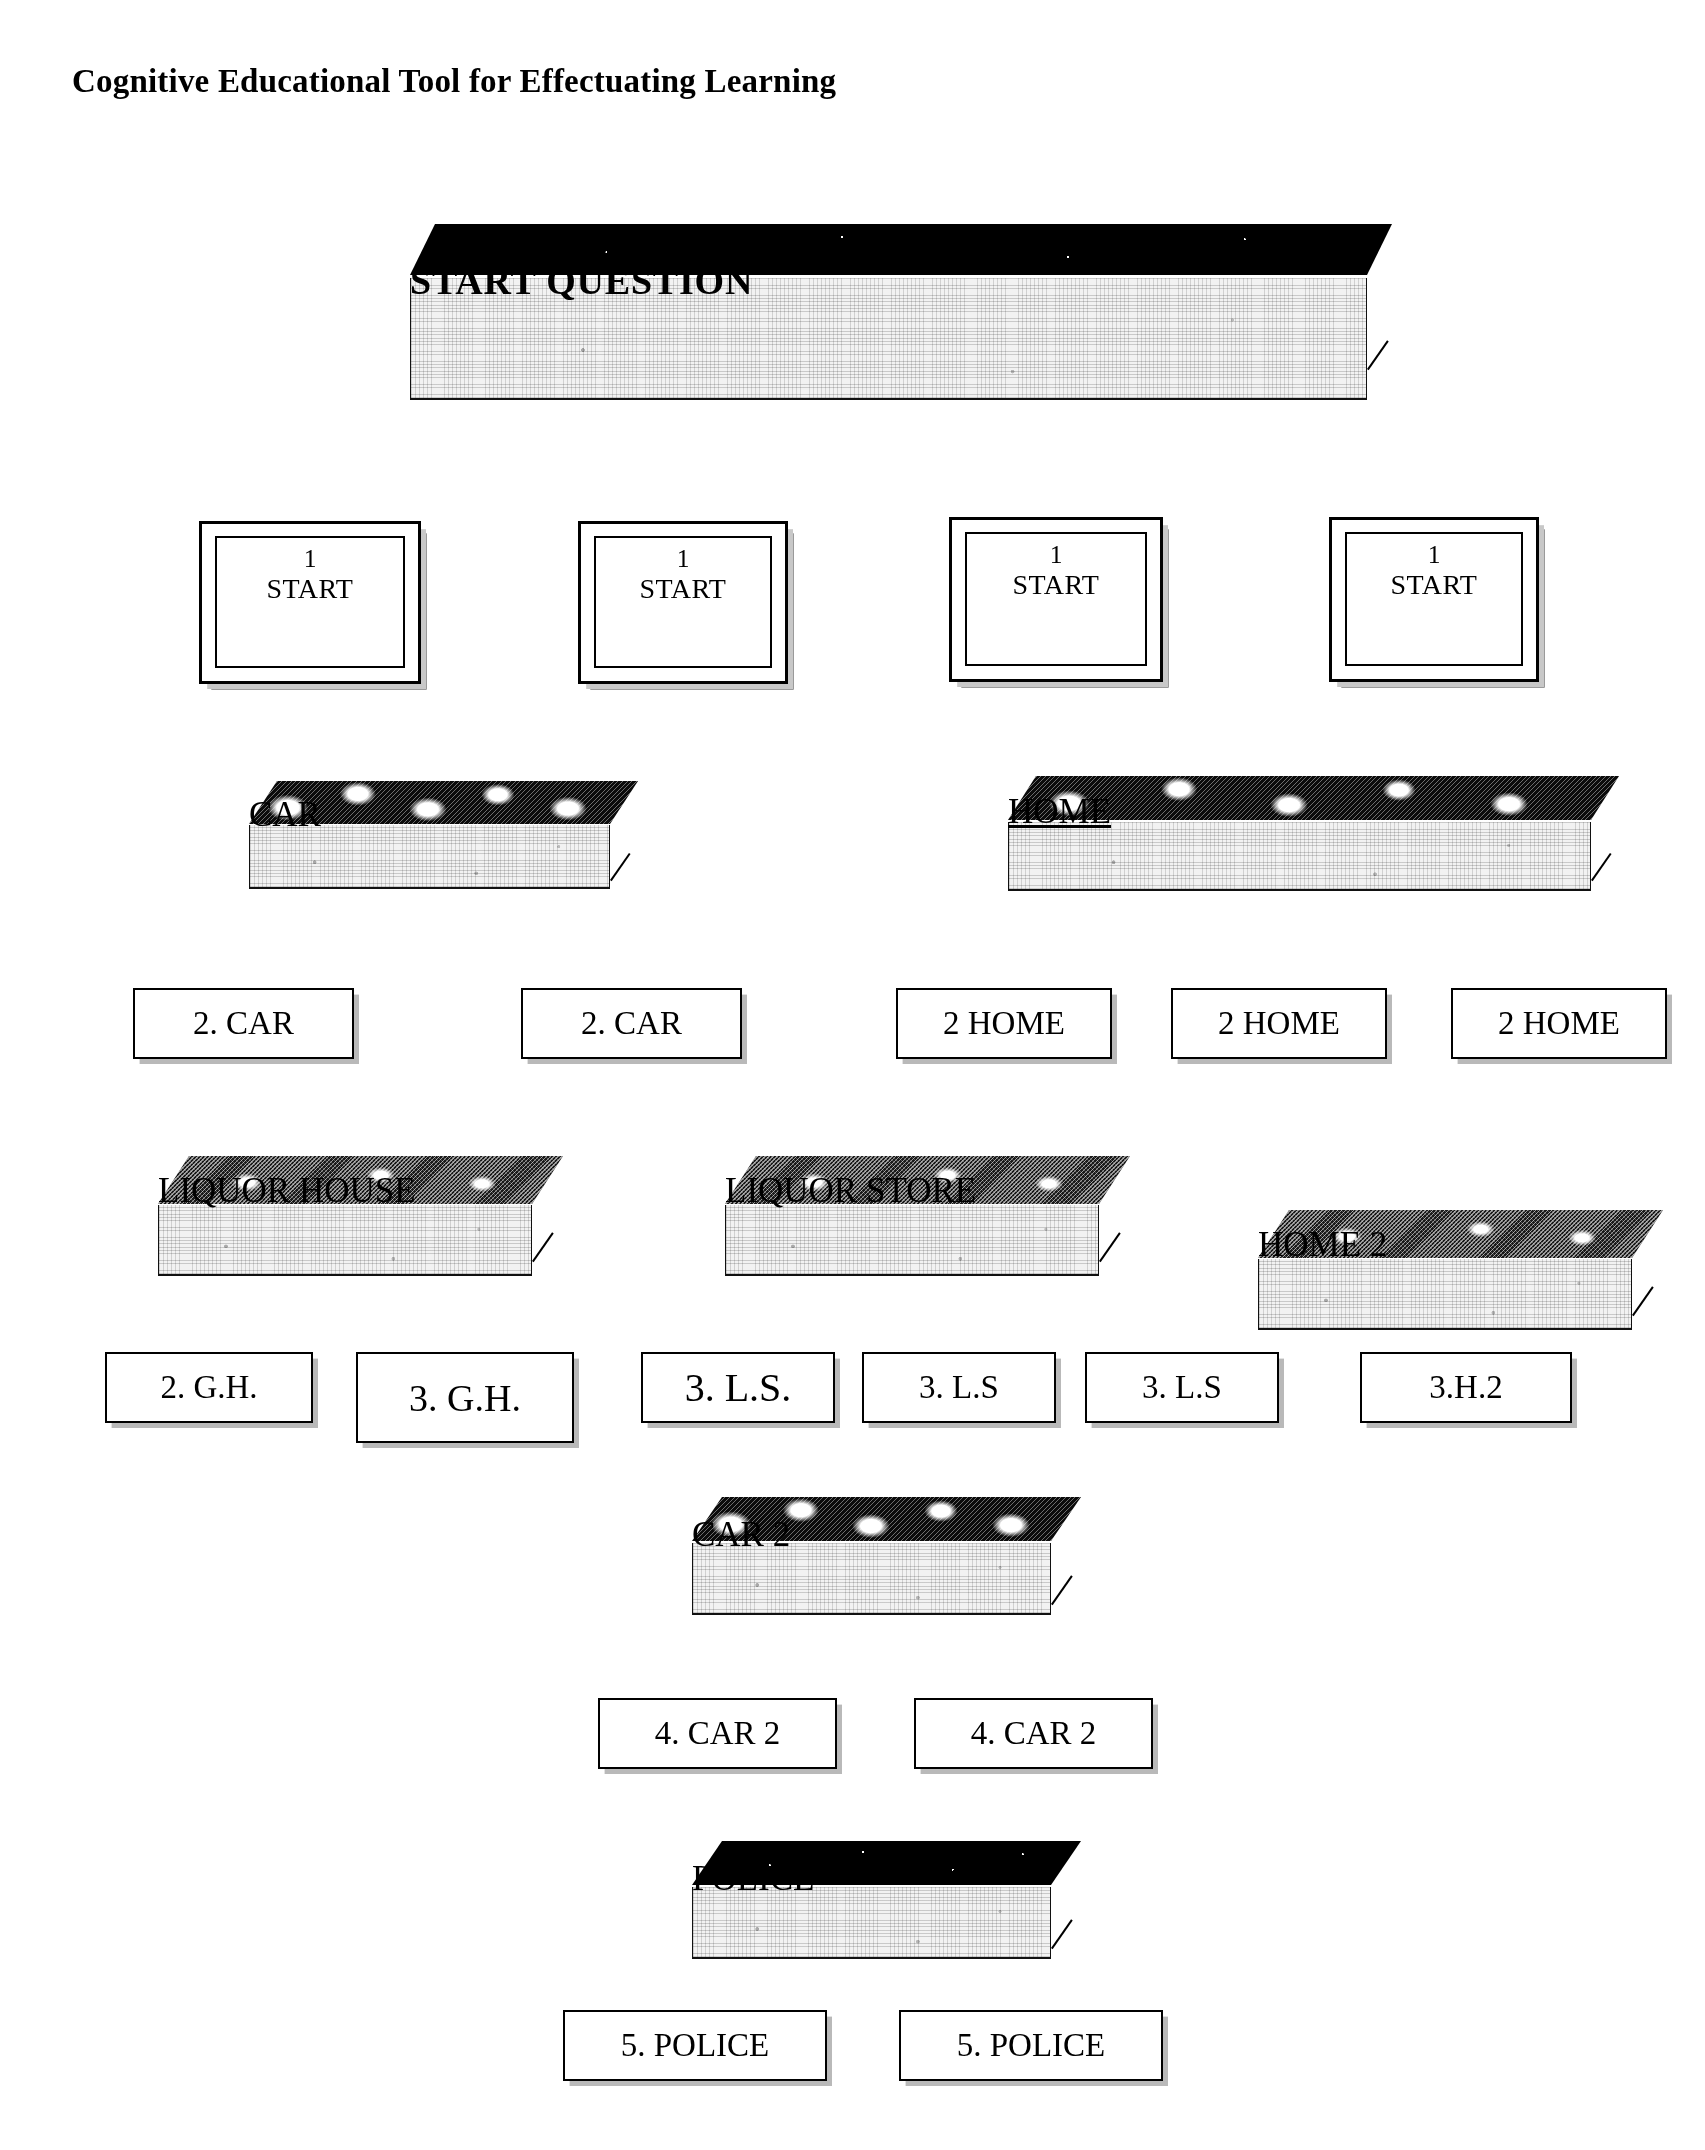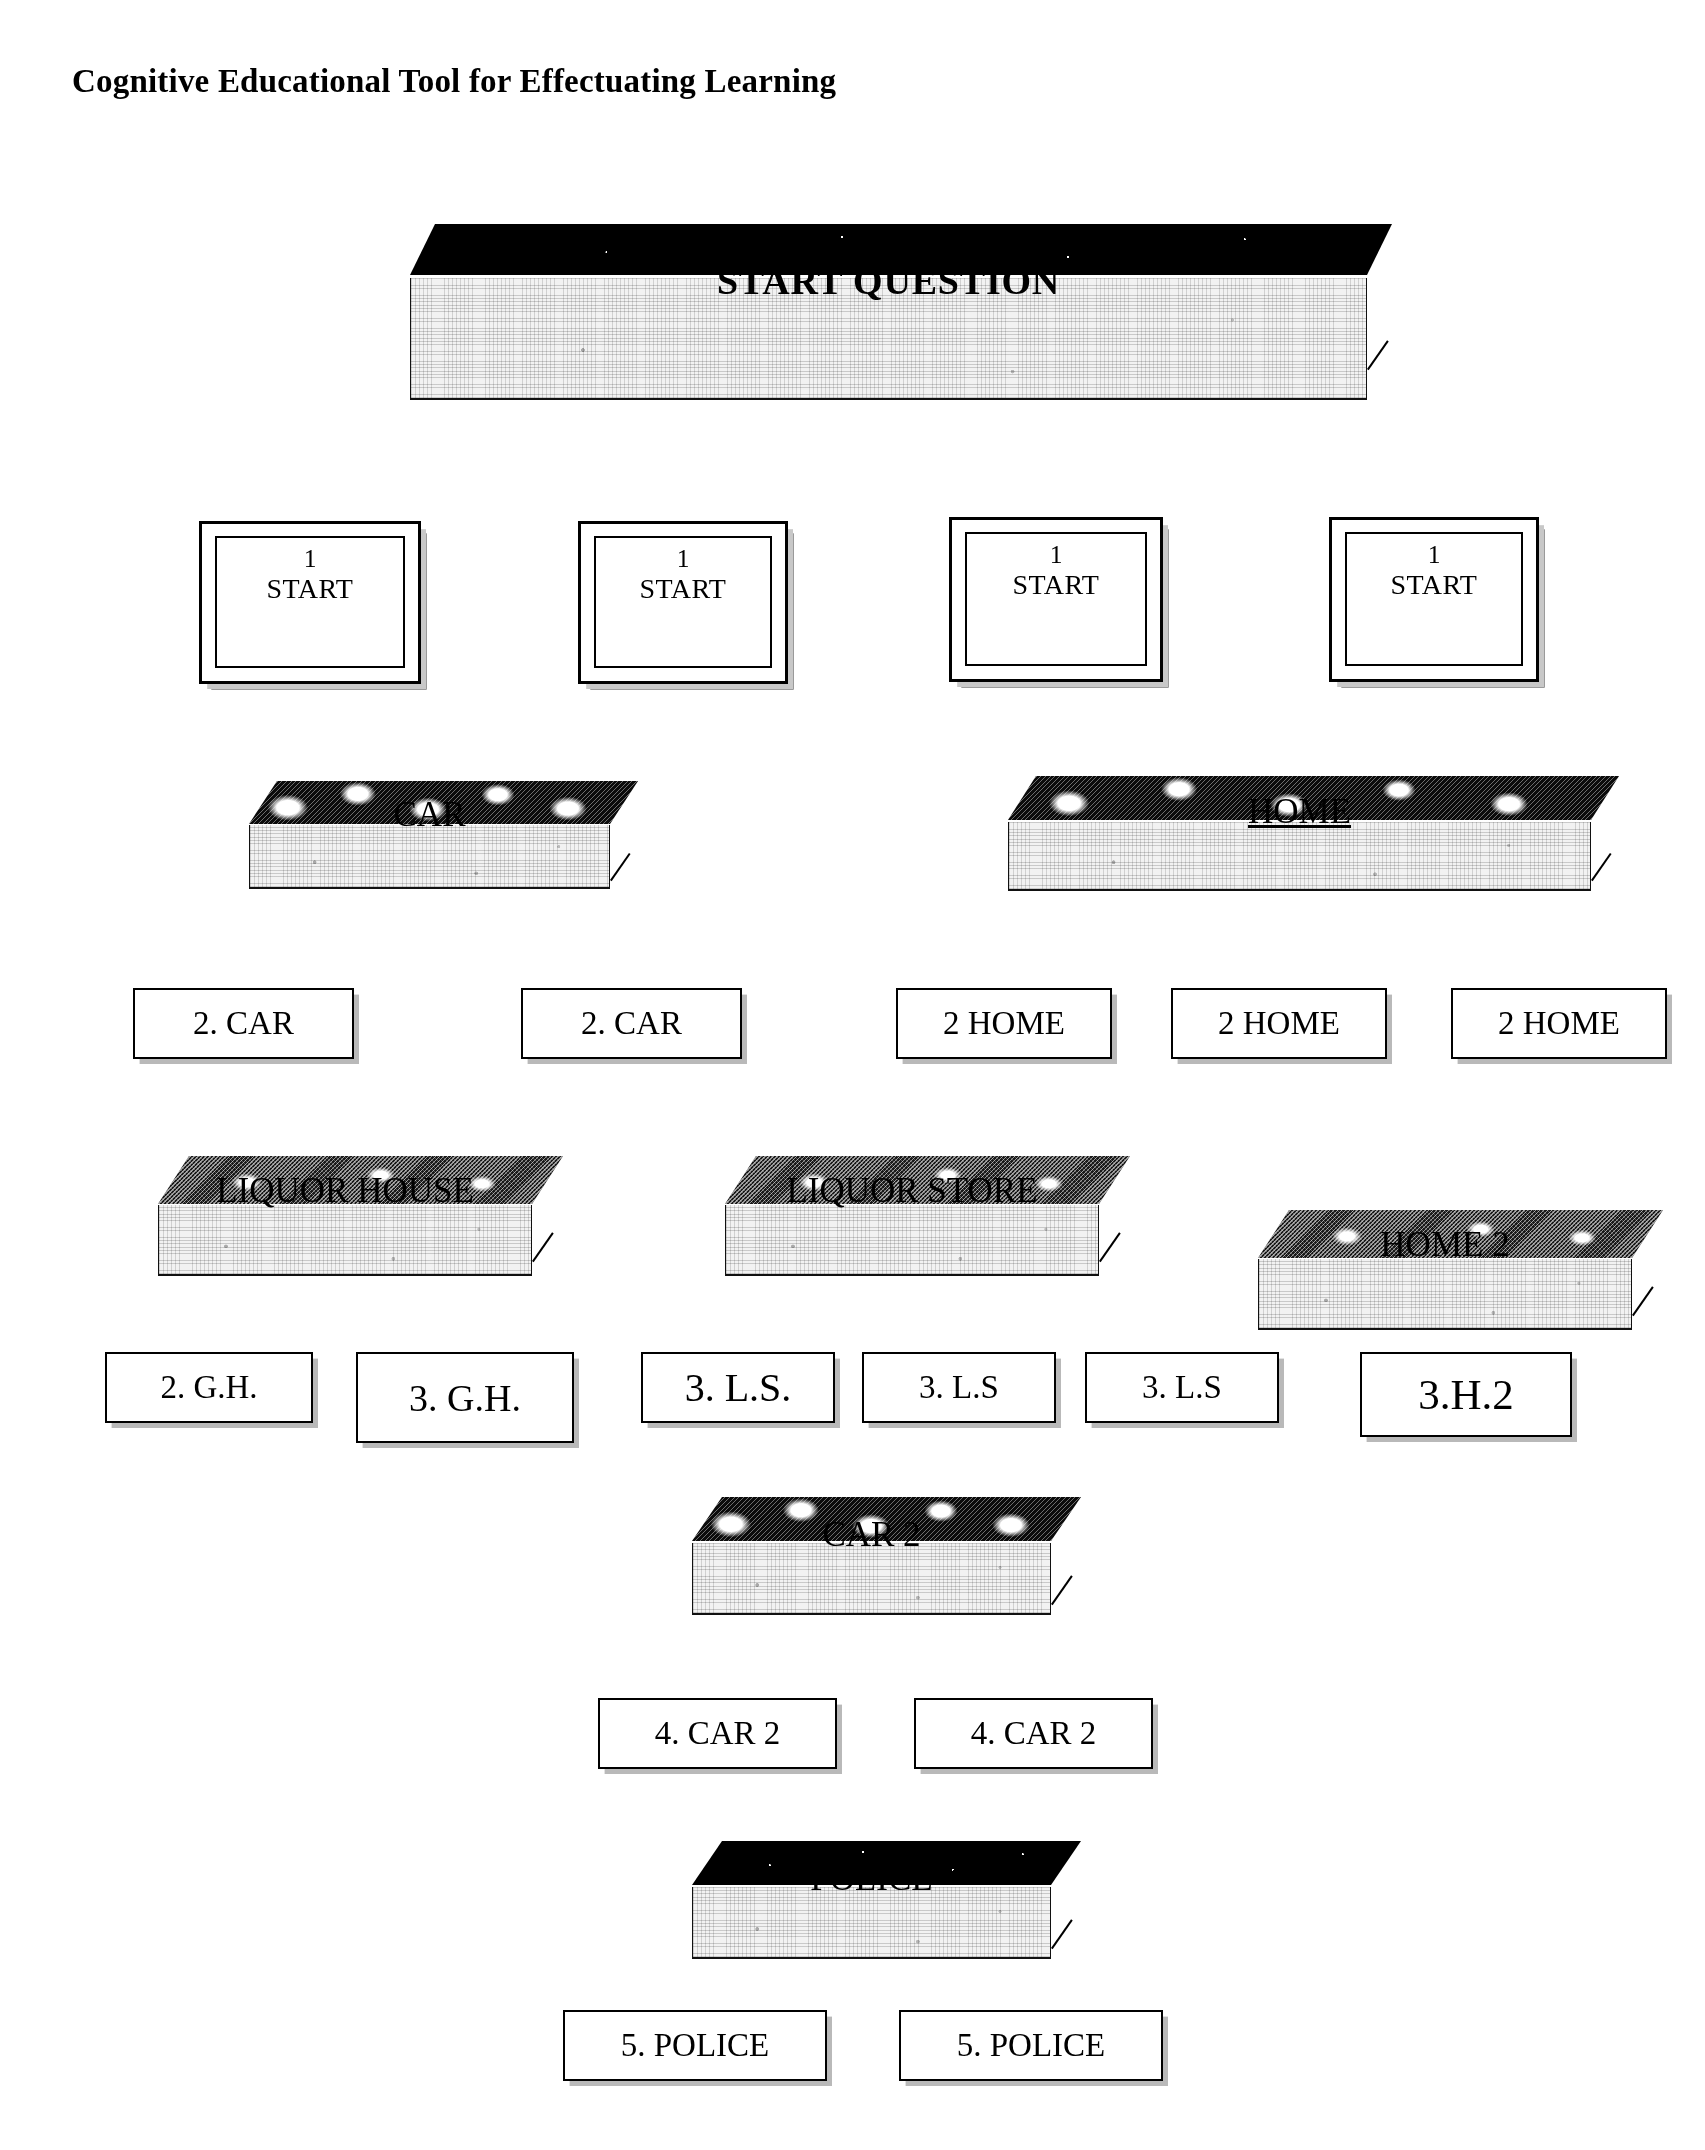--- a/index.html
+++ b/index.html
@@ -45,21 +45,21 @@
       radial-gradient(circle at 18% 60%, rgba(0,0,0,.30) 0 1.6px, transparent 2.1px),
       radial-gradient(circle at 63% 78%, rgba(0,0,0,.25) 0 1.6px, transparent 2.1px),
       radial-gradient(circle at 86% 35%, rgba(0,0,0,.22) 0 1.3px, transparent 1.8px);
     border-left:1.6px solid #111;
     border-right:1.6px solid #111;
     border-bottom:2.5px solid #111;
     box-sizing:border-box;
   }
   .slab .label{
     position:absolute;left:0;width:100%;
-    text-align:center;
+    text-align:left;
     font-family:"Liberation Serif", serif;
     color:#000;
     white-space:nowrap;
     pointer-events:none;
   }
   .slab .edge{
     position:absolute;
     height:1.6px;background:#000;
     transform-origin:0 0;
   }
@@ -214,21 +214,21 @@
   <div class="front" style="height:71px;bottom:-71px;width:374px;"></div>
   <div class="label" style="top:0px;line-height:69px;font-size:35px;width:374px;">HOME 2</div>
   <div class="edge" style="left:374px;top:105px;width:35px;transform:rotate(-55deg);"></div>
 </div>
 
 <div class="rect" style="left:105px;top:1352px;width:208px;height:71px;font-size:33px;">2.  G.H.</div>
 <div class="rect" style="left:356px;top:1352px;width:218px;height:91px;font-size:38px;">3. G.H.</div>
 <div class="rect" style="left:641px;top:1352px;width:194px;height:71px;font-size:40px;">3. L.S.</div>
 <div class="rect" style="left:862px;top:1352px;width:194px;height:71px;font-size:33px;">3. L.S</div>
 <div class="rect" style="left:1085px;top:1352px;width:194px;height:71px;font-size:33px;">3. L.S</div>
-<div class="rect" style="left:1360px;top:1352px;width:212px;height:85px;font-size:43px;">3.H.2</div>
+<div class="rect" style="left:1360px;top:1352px;width:212px;height:71px;font-size:33px;">3.H.2</div>
 
 <div class="slab blotchtop" id="slab-car-2" style="left:692px;top:1497px;width:389px;height:46px;">
   <div class="top" style="width:389px;height:44px;clip-path:polygon(30px 0, 389px 0, 359px 44px, 0px 44px);"></div>
   <div class="front" style="height:72px;bottom:-72px;width:359px;"></div>
   <div class="label" style="top:1.6px;line-height:71px;font-size:35px;width:359px;">CAR 2</div>
   <div class="edge" style="left:359px;top:107px;width:35px;transform:rotate(-55deg);"></div>
 </div>
 
 <div class="rect" style="left:598px;top:1698px;width:239px;height:71px;font-size:33px;">4. CAR 2</div>
 <div class="rect" style="left:914px;top:1698px;width:239px;height:71px;font-size:33px;">4. CAR 2</div>

